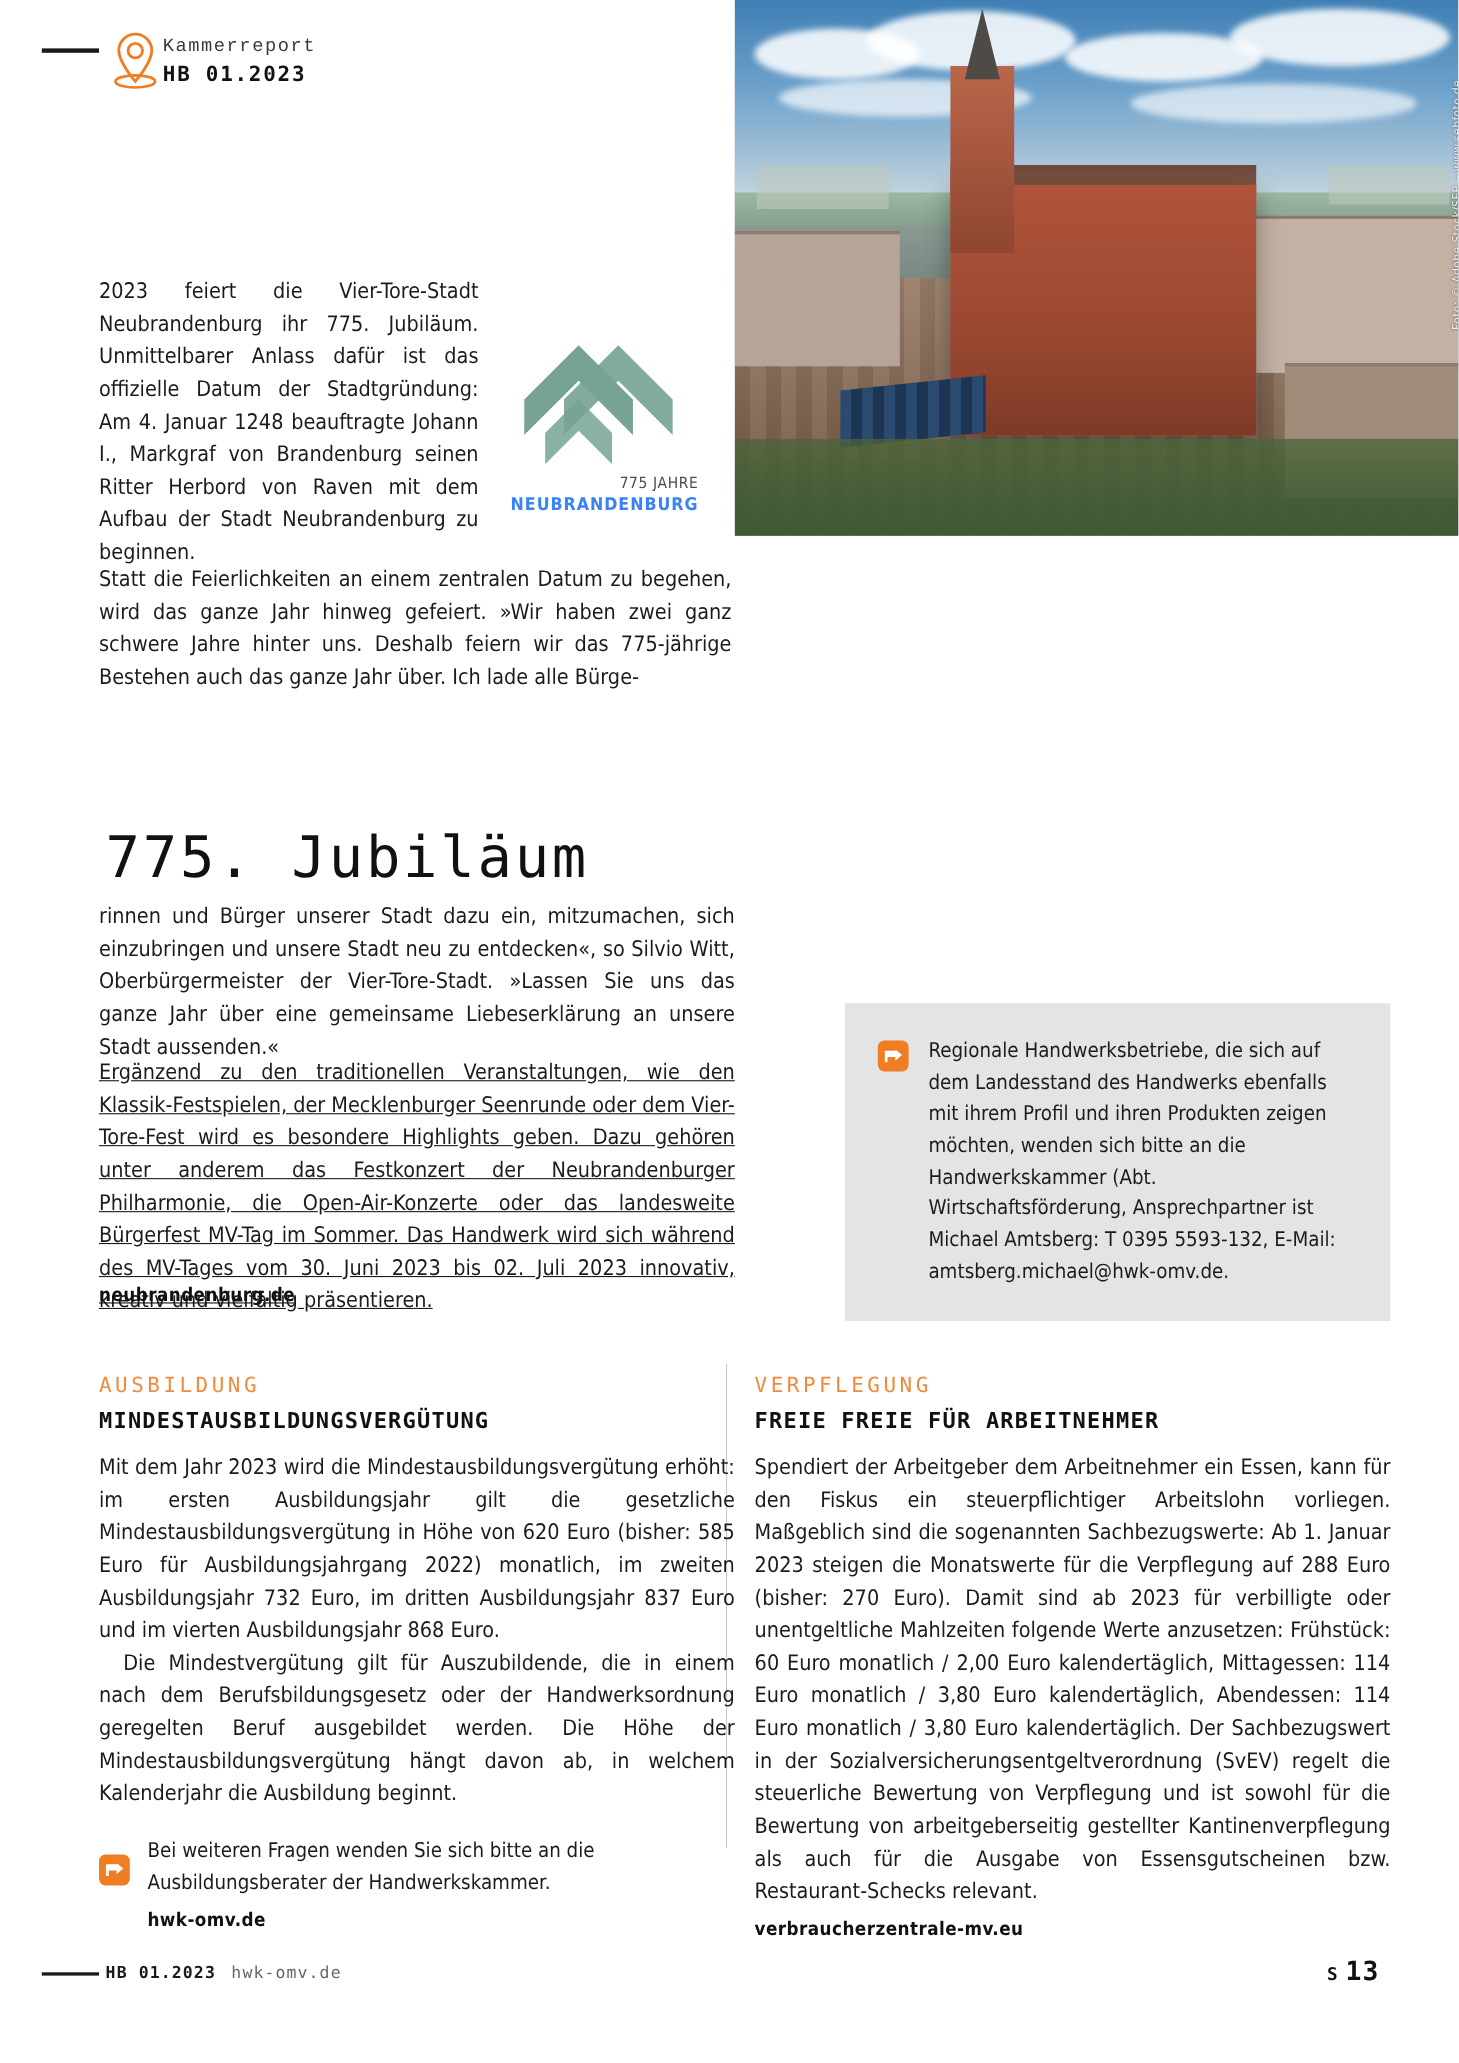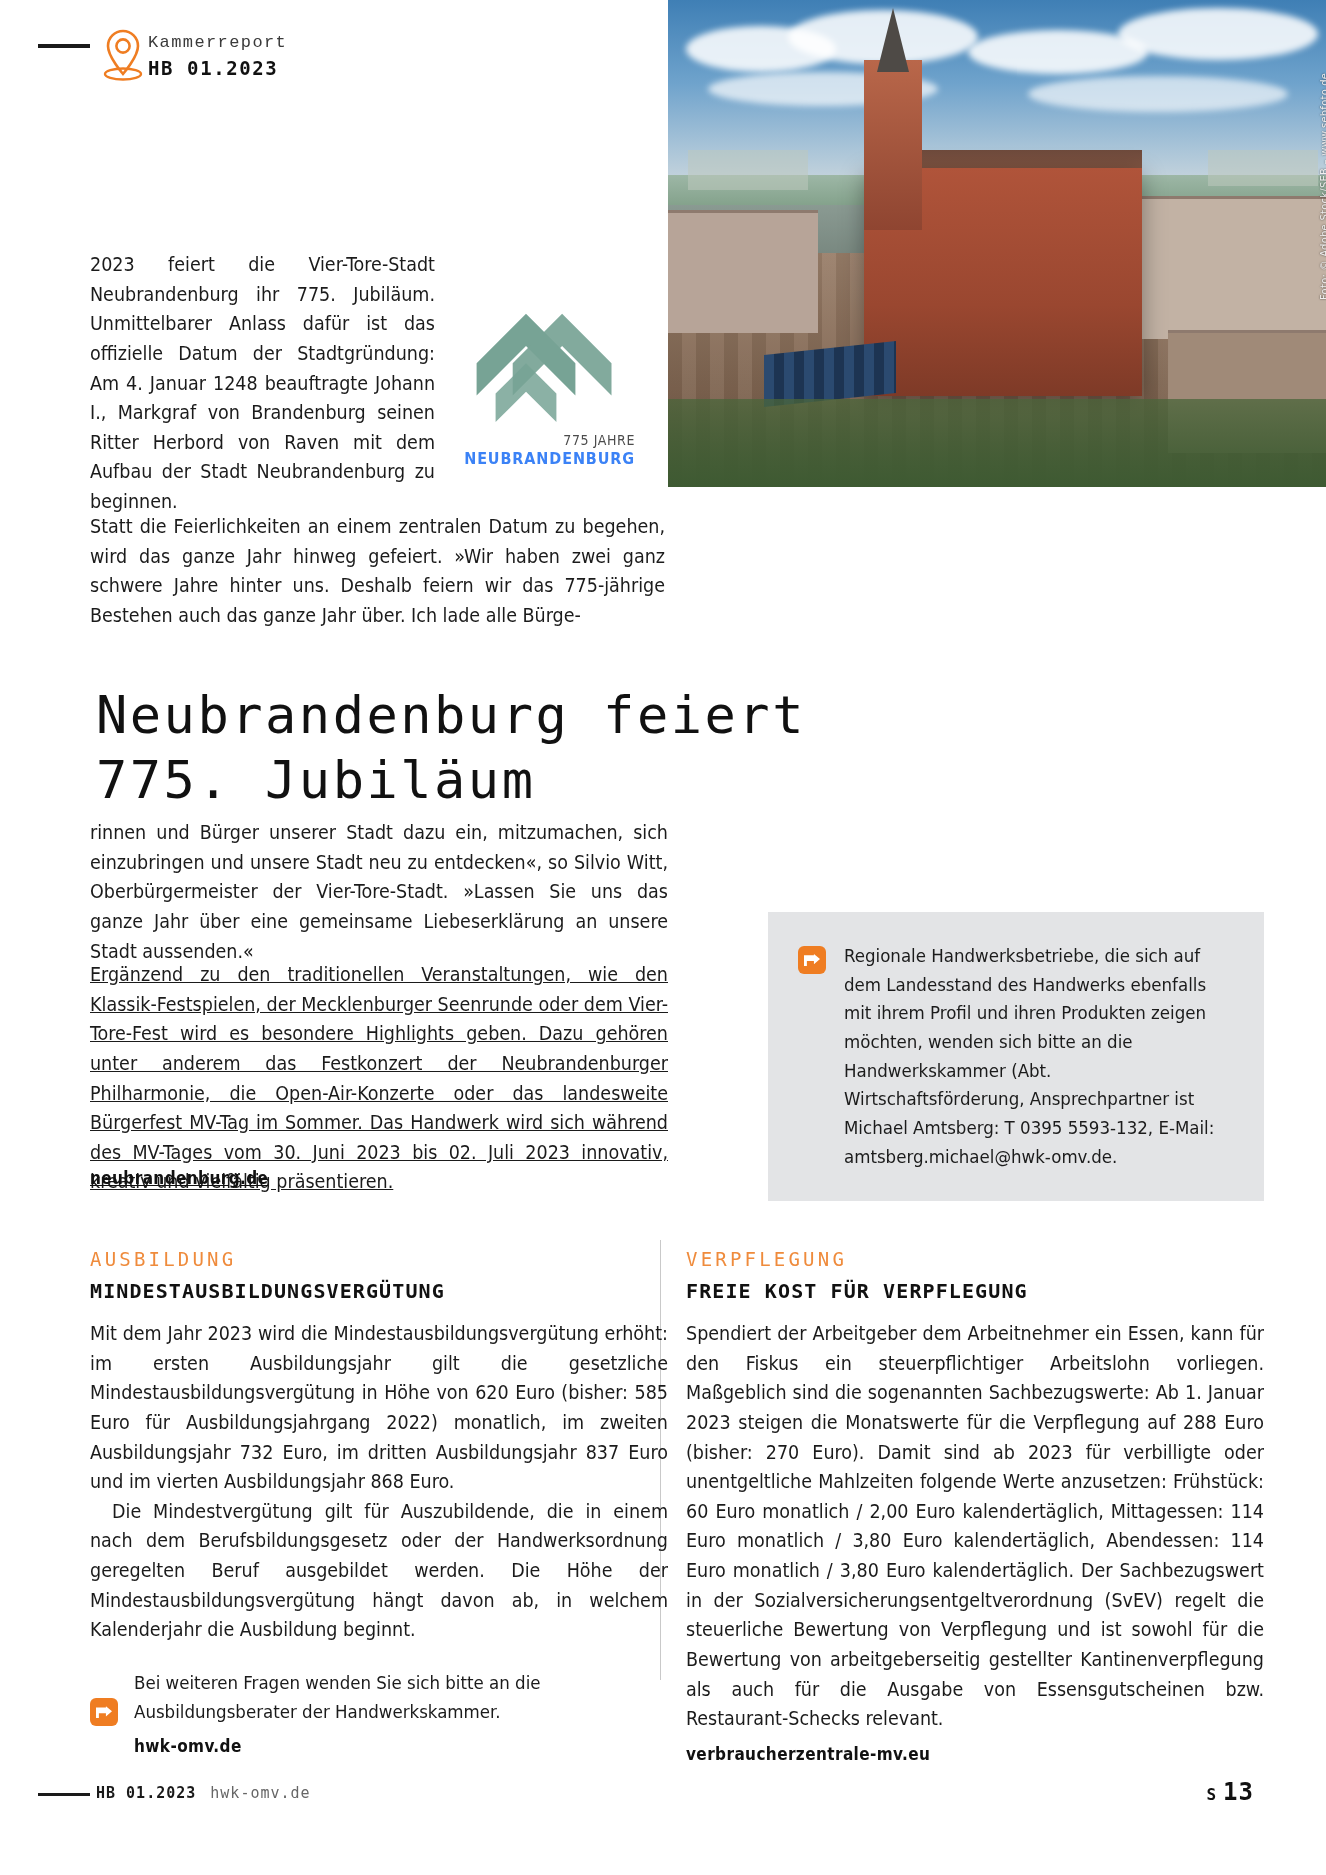--- a/index.html
+++ b/index.html
@@ -303,21 +303,21 @@
     margin: 0;
   }
   .col .bodytext p + p {
     text-indent: 22px;
   }
 
   .note {
     display: flex;
     gap: 16px;
     margin-top: 24px;
-    align-items: flex-end;
+    align-items: center;
   }
   .note p {
     margin: 0;
     font-size: 18.5px;
     line-height: 1.55;
     color: #1b1b1b;
   }
   .col-link {
     font-size: 17px;
     font-weight: bold;
@@ -412,21 +412,21 @@
         <path d="M28 128 L60 96 L92 128 L92 158 L60 126 L28 158 Z" opacity="0.85"></path>
       </g>
     </svg>
     <div class="logo-cap1">775 JAHRE</div>
     <div class="logo-cap2">NEUBRANDENBURG</div>
   </div>
 
   <div class="para-wide-1 bodytext">Statt die Feierlichkeiten an einem zentralen Datum zu begehen, wird das ganze Jahr hinweg gefeiert. »Wir haben zwei ganz schwere Jahre hinter uns. Deshalb feiern wir das 775-jährige Bestehen auch das ganze Jahr über. Ich lade alle Bürge-</div>
 
   <h1 class="headline">
-    <span>Neubrandenburg feiert</span><br>
+    <br>
     <span>775. Jubiläum</span>
   </h1>
 
   <div class="para-wide-2 bodytext">rinnen und Bürger unserer Stadt dazu ein, mitzumachen, sich einzubringen und unsere Stadt neu zu entdecken«, so Silvio Witt, Oberbürgermeister der Vier-Tore-Stadt. »Lassen Sie uns das ganze Jahr über eine gemeinsame Liebeserklärung an unsere Stadt aussenden.«</div>
   <div class="para-wide-3 bodytext">Ergänzend zu den traditionellen Veranstaltungen, wie den Klassik-Festspielen, der Mecklenburger Seenrunde oder dem Vier-Tore-Fest wird es besondere Highlights geben. Dazu gehören unter anderem das Festkonzert der Neubrandenburger Philharmonie, die Open-Air-Konzerte oder das landesweite Bürgerfest MV-Tag im Sommer. Das Handwerk wird sich während des MV-Tages vom 30. Juni 2023 bis 02. Juli 2023 innovativ, kreativ und vielfältig präsentieren.</div>
   <div class="source-link">neubrandenburg.de</div>
 
   <div class="infobox">
     <span class="bird"></span>
     <p>Regionale Handwerksbetriebe, die sich auf dem Landesstand des Handwerks ebenfalls mit ihrem Profil und ihren Produkten zeigen möchten, wenden sich bitte an die Handwerkskammer (Abt. Wirtschaftsförderung, Ansprechpartner ist Michael Amtsberg: T 0395 5593-132, E-Mail: amtsberg.michael@hwk-omv.de.</p>
@@ -443,21 +443,21 @@
     </div>
     <div class="note">
       <span class="bird"></span>
       <p>Bei weiteren Fragen wenden Sie sich bitte an die Ausbildungsberater der Handwerkskammer.</p>
     </div>
     <div class="col-link" style="margin-left:44px;">hwk-omv.de</div>
   </div>
 
   <div class="col col-right">
     <div class="kicker">VERPFLEGUNG</div>
-    <div class="subhead">FREIE KOST FÜR VERPFLEGUNG</div>
+    <div class="subhead">FREIE FREIE FÜR ARBEITNEHMER</div>
     <div class="bodytext">
       <p>Spendiert der Arbeitgeber dem Arbeitnehmer ein Essen, kann für den Fiskus ein steuerpflichtiger Arbeitslohn vorliegen. Maßgeblich sind die sogenannten Sachbezugswerte: Ab 1. Januar 2023 steigen die Monatswerte für die Verpflegung auf 288 Euro (bisher: 270 Euro). Damit sind ab 2023 für verbilligte oder unentgeltliche Mahlzeiten folgende Werte anzusetzen: Frühstück: 60 Euro monatlich / 2,00 Euro kalendertäglich, Mittagessen: 114 Euro monatlich / 3,80 Euro kalendertäglich, Abendessen: 114 Euro monatlich / 3,80 Euro kalendertäglich. Der Sachbezugswert in der Sozialversicherungsentgeltverordnung (SvEV) regelt die steuerliche Bewertung von Verpflegung und ist sowohl für die Bewertung von arbeitgeberseitig gestellter Kantinenverpflegung als auch für die Ausgabe von Essensgutscheinen bzw. Restaurant-Schecks relevant.</p>
     </div>
     <div class="col-link">verbraucherzentrale-mv.eu</div>
   </div>
 
   <div class="footer-rule"></div>
   <div class="footer-left">
     <span class="issue">HB 01.2023</span><span class="site">hwk-omv.de</span>
   </div>

